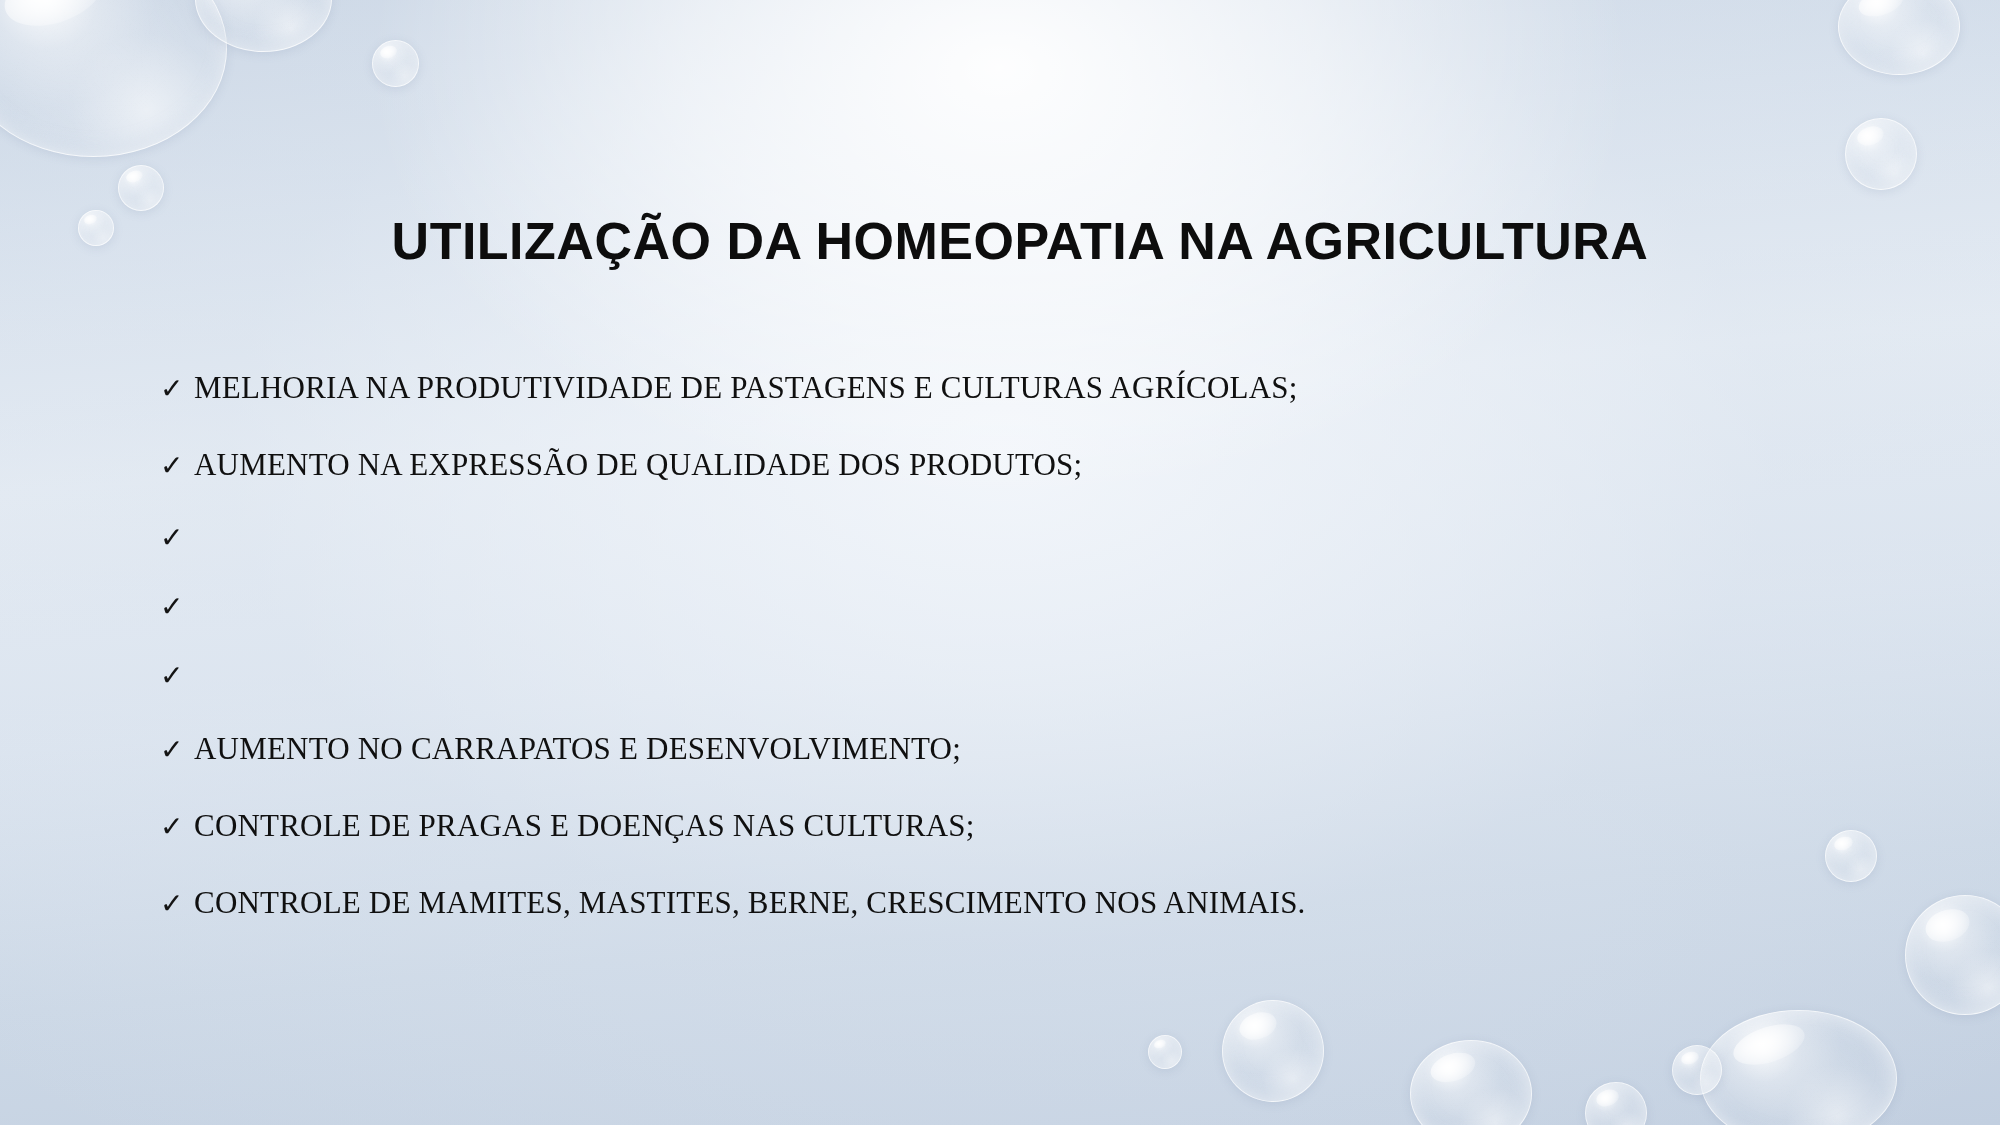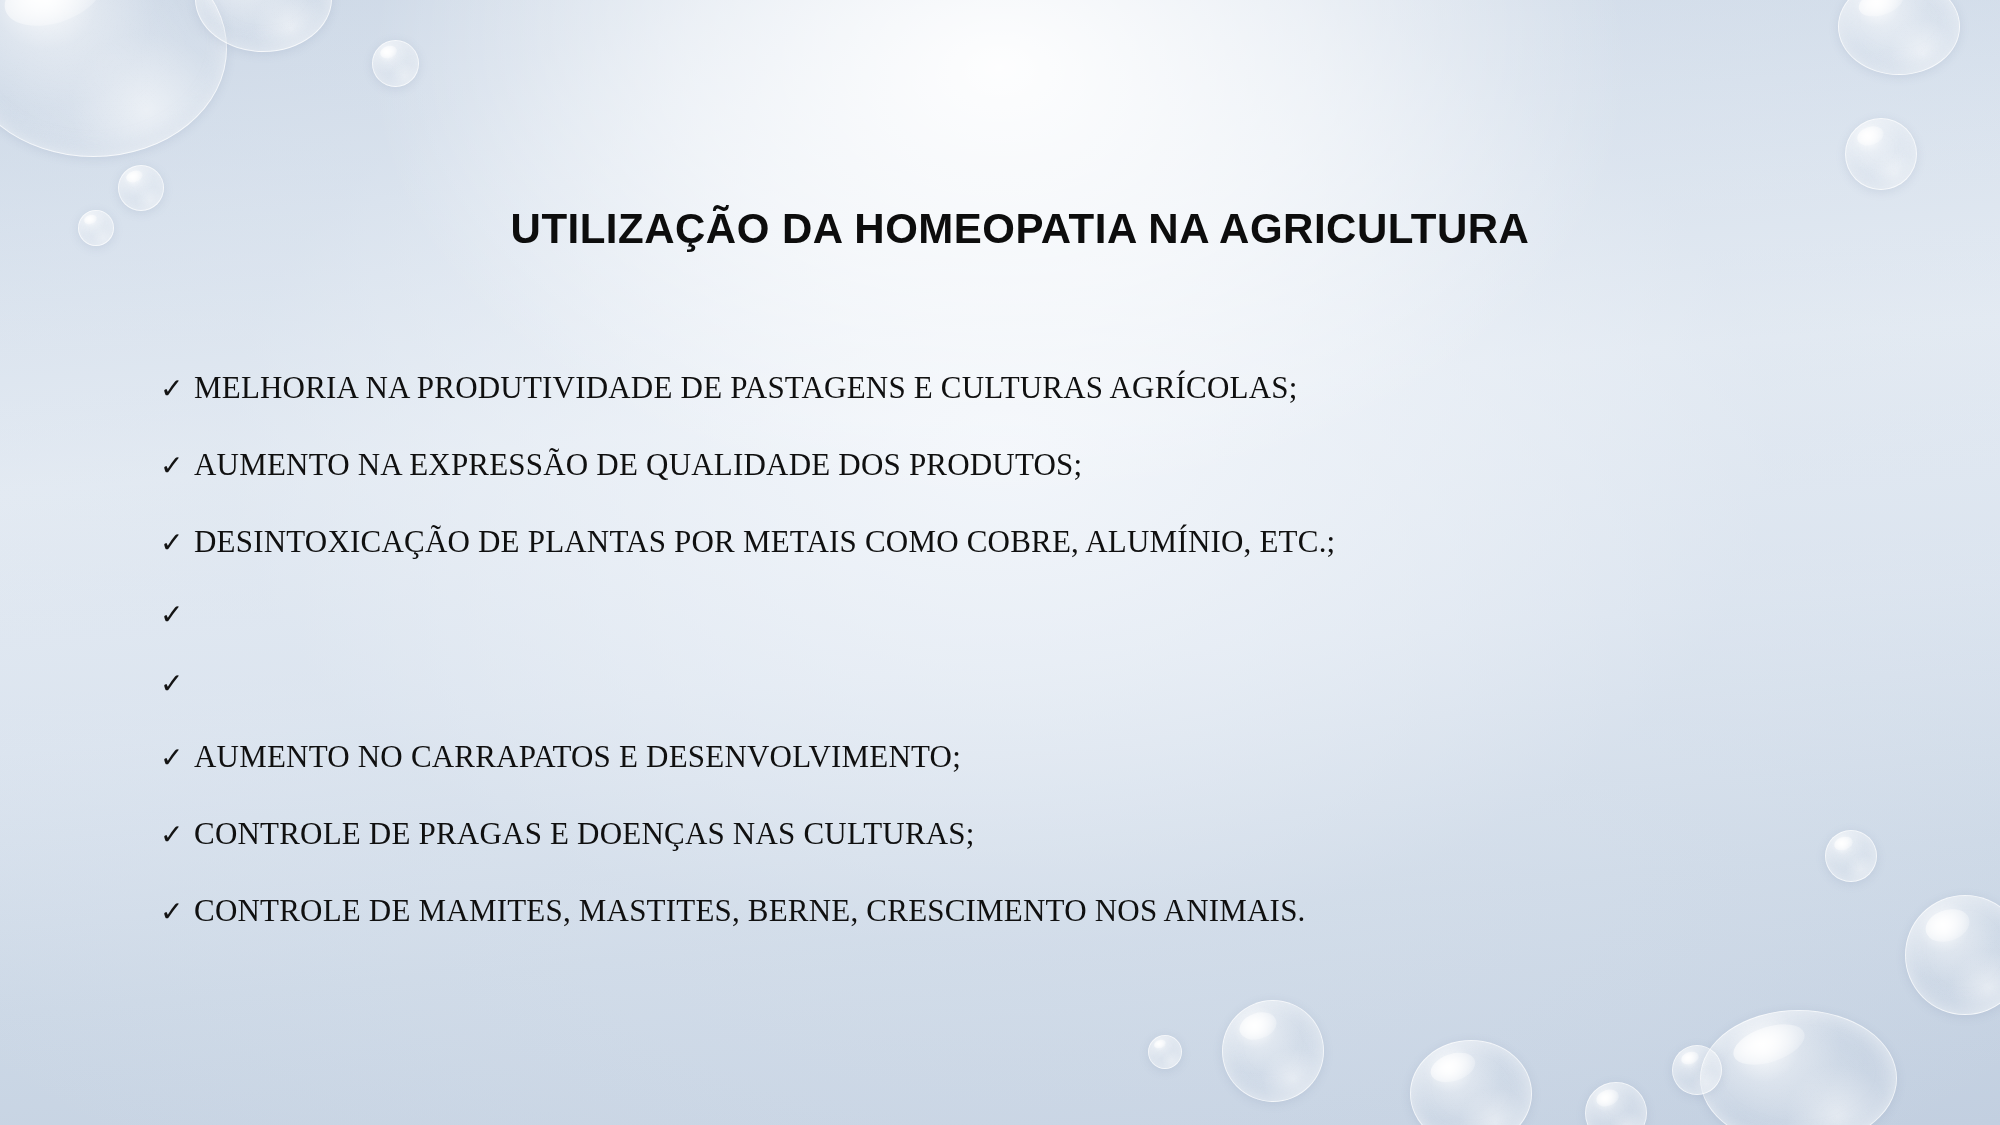--- a/index.html
+++ b/index.html
@@ -65,21 +65,21 @@
   .b13 { left: 1410px; top: 1040px; width: 120px; height: 105px; }
   .b14 { left: 1148px; top: 1035px; width: 32px;  height: 32px; }
   .b15 { left: 1585px; top: 1082px; width: 60px;  height: 60px; }
 
   
   .title {
     position: absolute;
     left: 200px;
     top: 178px;
     width: 1640px;
-    font-size: 42px;
+    font-size: 52px;
     font-weight: bold;
     letter-spacing: 0.5px;
     color: #0d0d0d;
     text-align: center;
     line-height: 1.1;
   }
 
   .bullet-list {
     position: absolute;
     left: 160px;
@@ -143,21 +143,20 @@
     <li class="bullet-item">
       <span class="check-icon">✓</span>
       <span class="bullet-text">MELHORIA NA PRODUTIVIDADE DE PASTAGENS E CULTURAS AGRÍCOLAS;</span>
     </li>
     <li class="bullet-item">
       <span class="check-icon">✓</span>
       <span class="bullet-text">AUMENTO NA EXPRESSÃO DE QUALIDADE DOS PRODUTOS;</span>
     </li>
     <li class="bullet-item">
       <span class="check-icon">✓</span>
-      <span class="bullet-text">DESINTOXICAÇÃO DE PLANTAS POR METAIS COMO COBRE, ALUMÍNIO, ETC.;</span>
     </li>
     <li class="bullet-item">
       <span class="check-icon">✓</span>
     </li>
     <li class="bullet-item">
       <span class="check-icon">✓</span>
     </li>
     <li class="bullet-item">
       <span class="check-icon">✓</span>
       <span class="bullet-text">AUMENTO NO CARRAPATOS E DESENVOLVIMENTO;</span>

